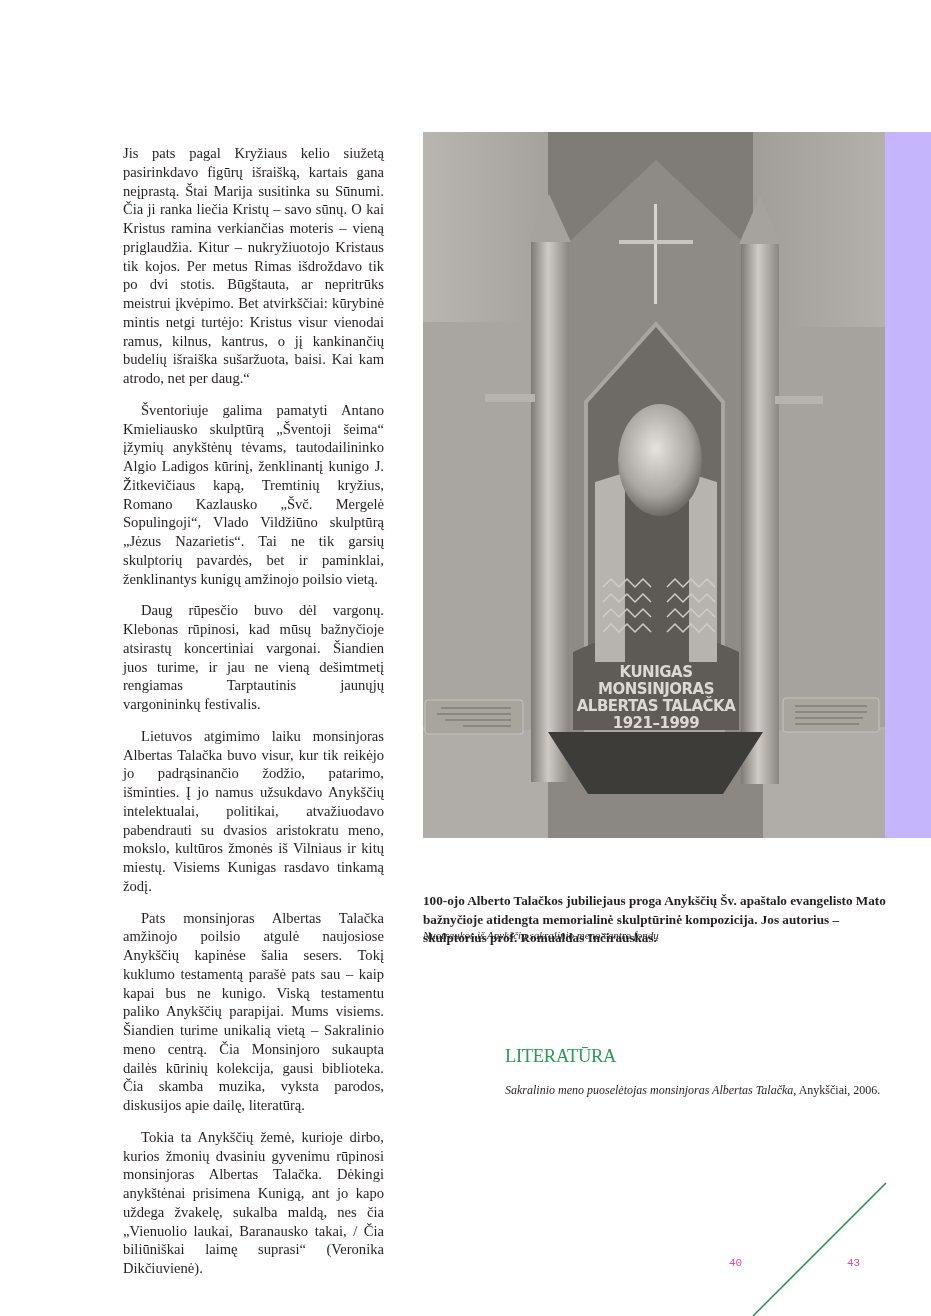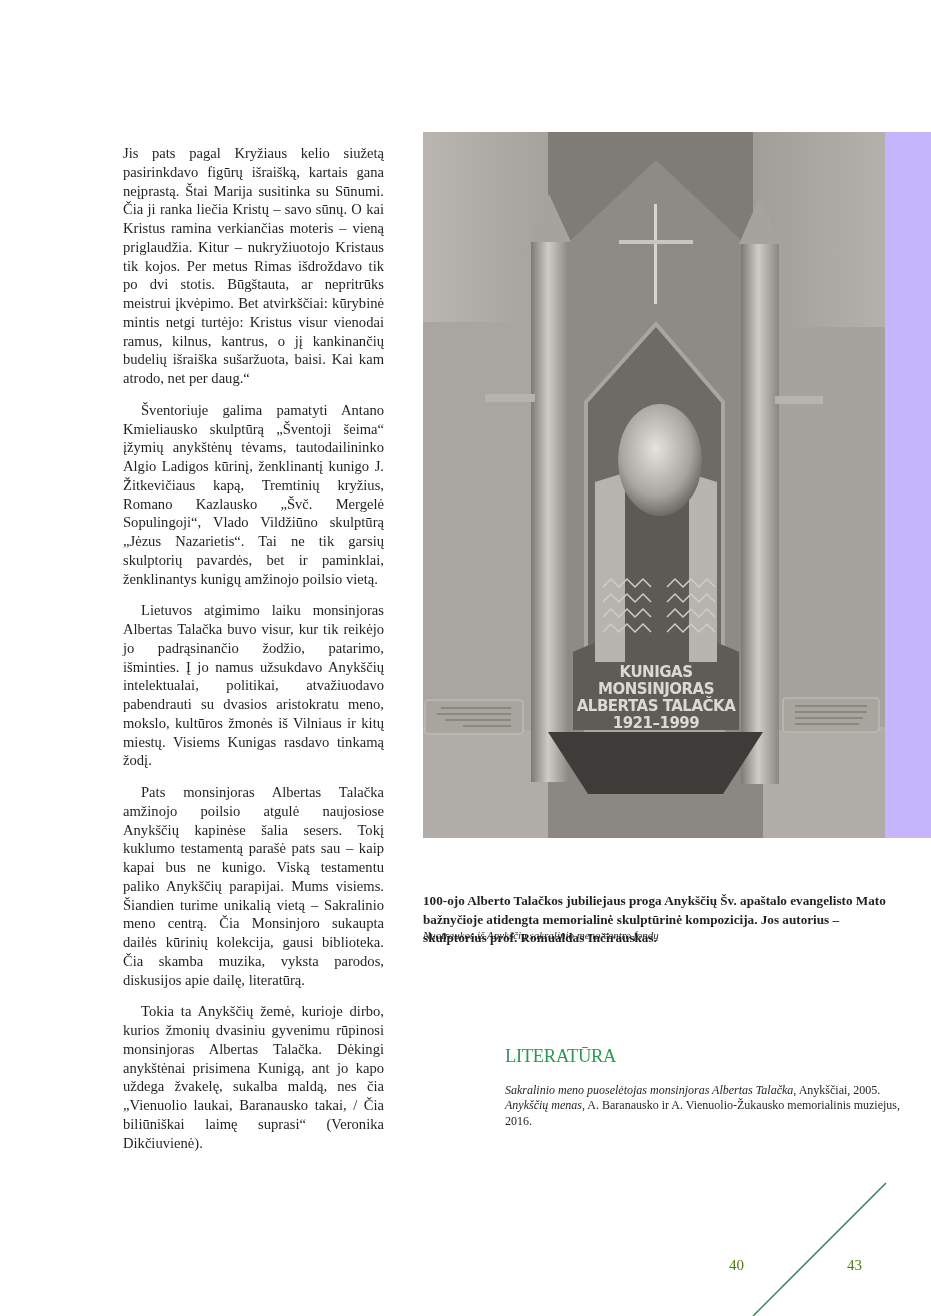--- a/index.html
+++ b/index.html
@@ -40,32 +40,33 @@
       text-align: center;
     }
     .lit-list {
       position: absolute; left: 505px; top: 1083px; width: 395px;
       font-family: "Liberation Serif", serif; font-size: 12px; line-height: 15.4px; color: #231f20;
     }
     .lit-list .ref { margin: 0; }
     .lit-list i { font-style: italic; text-align: center; }
 
     .page-num {
-      position: absolute; font-family: Liberation Serif, serif; font-size: 15px; color: #4d7c0f;
+      position: absolute; font-family: Liberation Mono, monospace; font-size: 11px; color: #ec4899;
     }
     .pn-left { left: 729px; top: 1257px; }
     .pn-right { left: 847px; top: 1257px; }
     .slash-line { position: absolute; left: 0; top: 0; }
   </style>
 </head>
 <body>
 
 <div class="col-left">
   <p>Jis pats pagal Kryžiaus kelio siužetą pasirinkdavo figūrų išraišką, kartais gana neįprastą. Štai Marija susitinka su Sūnumi. Čia ji ranka liečia Kristų – savo sūnų. O kai Kristus ramina verkiančias moteris – vieną priglaudžia. Kitur – nukryžiuotojo Kristaus tik kojos. Per metus Rimas išdroždavo tik po dvi stotis. Būgštauta, ar nepritrūks meistrui įkvėpimo. Bet atvirkščiai: kūrybinė mintis netgi turtėjo: Kristus visur vienodai ramus, kilnus, kantrus, o jį kankinančių budelių išraiška sušaržuota, baisi. Kai kam atrodo, net per daug.“</p>
   <p class="indent">Šventoriuje galima pamatyti Antano Kmieliausko skulptūrą „Šventoji šeima“ įžymių anykštėnų tėvams, tautodailininko Algio Ladigos kūrinį, ženklinantį kunigo J. Žitkevičiaus kapą, Tremtinių kryžius, Romano Kazlausko „Švč. Mergelė Sopulingoji“, Vlado Vildžiūno skulptūrą „Jėzus Nazarietis“. Tai ne tik garsių skulptorių pavardės, bet ir paminklai, ženklinantys kunigų amžinojo poilsio vietą.</p>
+  <p class="indent">Daug rūpesčio buvo dėl vargonų. Klebonas rūpinosi, kad mūsų bažnyčioje atsirastų koncertiniai vargonai. Šiandien juos turime, ir jau ne vieną dešimtmetį rengiamas Tarptautinis jaunųjų vargonininkų festivalis.</p>
   <p class="indent">Lietuvos atgimimo laiku monsinjoras Albertas Talačka buvo visur, kur tik reikėjo jo padrąsinančio žodžio, patarimo, išminties. Į jo namus užsukdavo Anykščių intelektualai, politikai, atvažiuodavo pabendrauti su dvasios aristokratu meno, mokslo, kultūros žmonės iš Vilniaus ir kitų miestų. Visiems Kunigas rasdavo tinkamą žodį.</p>
   <p class="indent">Pats monsinjoras Albertas Talačka amžinojo poilsio atgulė naujosiose Anykščių kapinėse šalia sesers. Tokį kuklumo testamentą parašė pats sau – kaip kapai bus ne kunigo. Viską testamentu paliko Anykščių parapijai. Mums visiems. Šiandien turime unikalią vietą – Sakralinio meno centrą. Čia Monsinjoro sukaupta dailės kūrinių kolekcija, gausi biblioteka. Čia skamba muzika, vyksta parodos, diskusijos apie dailę, literatūrą.</p>
   <p class="indent">Tokia ta Anykščių žemė, kurioje dirbo, kurios žmonių dvasiniu gyvenimu rūpinosi monsinjoras Albertas Talačka. Dėkingi anykštėnai prisimena Kunigą, ant jo kapo uždega žvakelę, sukalba maldą, nes čia „Vienuolio laukai, Baranausko takai, / Čia biliūniškai laimę suprasi“ (Veronika Dikčiuvienė).</p>
 </div>
 
 <div class="photo">
   <svg width="462" height="706" viewBox="0 0 462 706">
     <defs>
       <linearGradient id="wallL" x1="0" x2="1" y1="0" y2="0">
         <stop offset="0" stop-color="#b9b6b1"></stop>
@@ -134,21 +135,20 @@
         <line x1="372" y1="592" x2="436" y2="592"></line>
     </g>
   </svg>
 </div>
 
 <div class="caption">100-ojo Alberto Talačkos jubiliejaus proga Anykščių Šv. apaštalo evangelisto Mato bažnyčioje atidengta memorialinė skulptūrinė kompozicija. Jos autorius – skulptorius prof. Romualdas Inčirauskas.</div>
 <div class="credit">Nuotraukos iš Anykščių sakralinio meno centro fondų</div>
 
 <div class="lit-heading">LITERATŪRA</div>
 <div class="lit-list">
-  <p class="ref"><i>Sakralinio meno puoselėtojas monsinjoras Albertas Talačka</i><span>, Anykščiai, 2005.</span></p>
-  <p class="ref"><i>Anykščių menas</i><span>, A. Baranausko ir A. Vienuolio-Žukausko memorialinis muziejus, 2016.</span></p>
+  <p class="ref"><i>Sakralinio meno puoselėtojas monsinjoras Albertas Talačka</i><span>, Anykščiai, 2006.</span></p>
 </div>
 
 <svg class="slash-line" width="931" height="1316">
   <line x1="753" y1="1316" x2="886" y2="1183" stroke="#2a8a4e" stroke-width="1.5"></line>
 </svg>
 <div class="page-num pn-left">40</div>
 <div class="page-num pn-right">43</div>
 
 </body></html>

